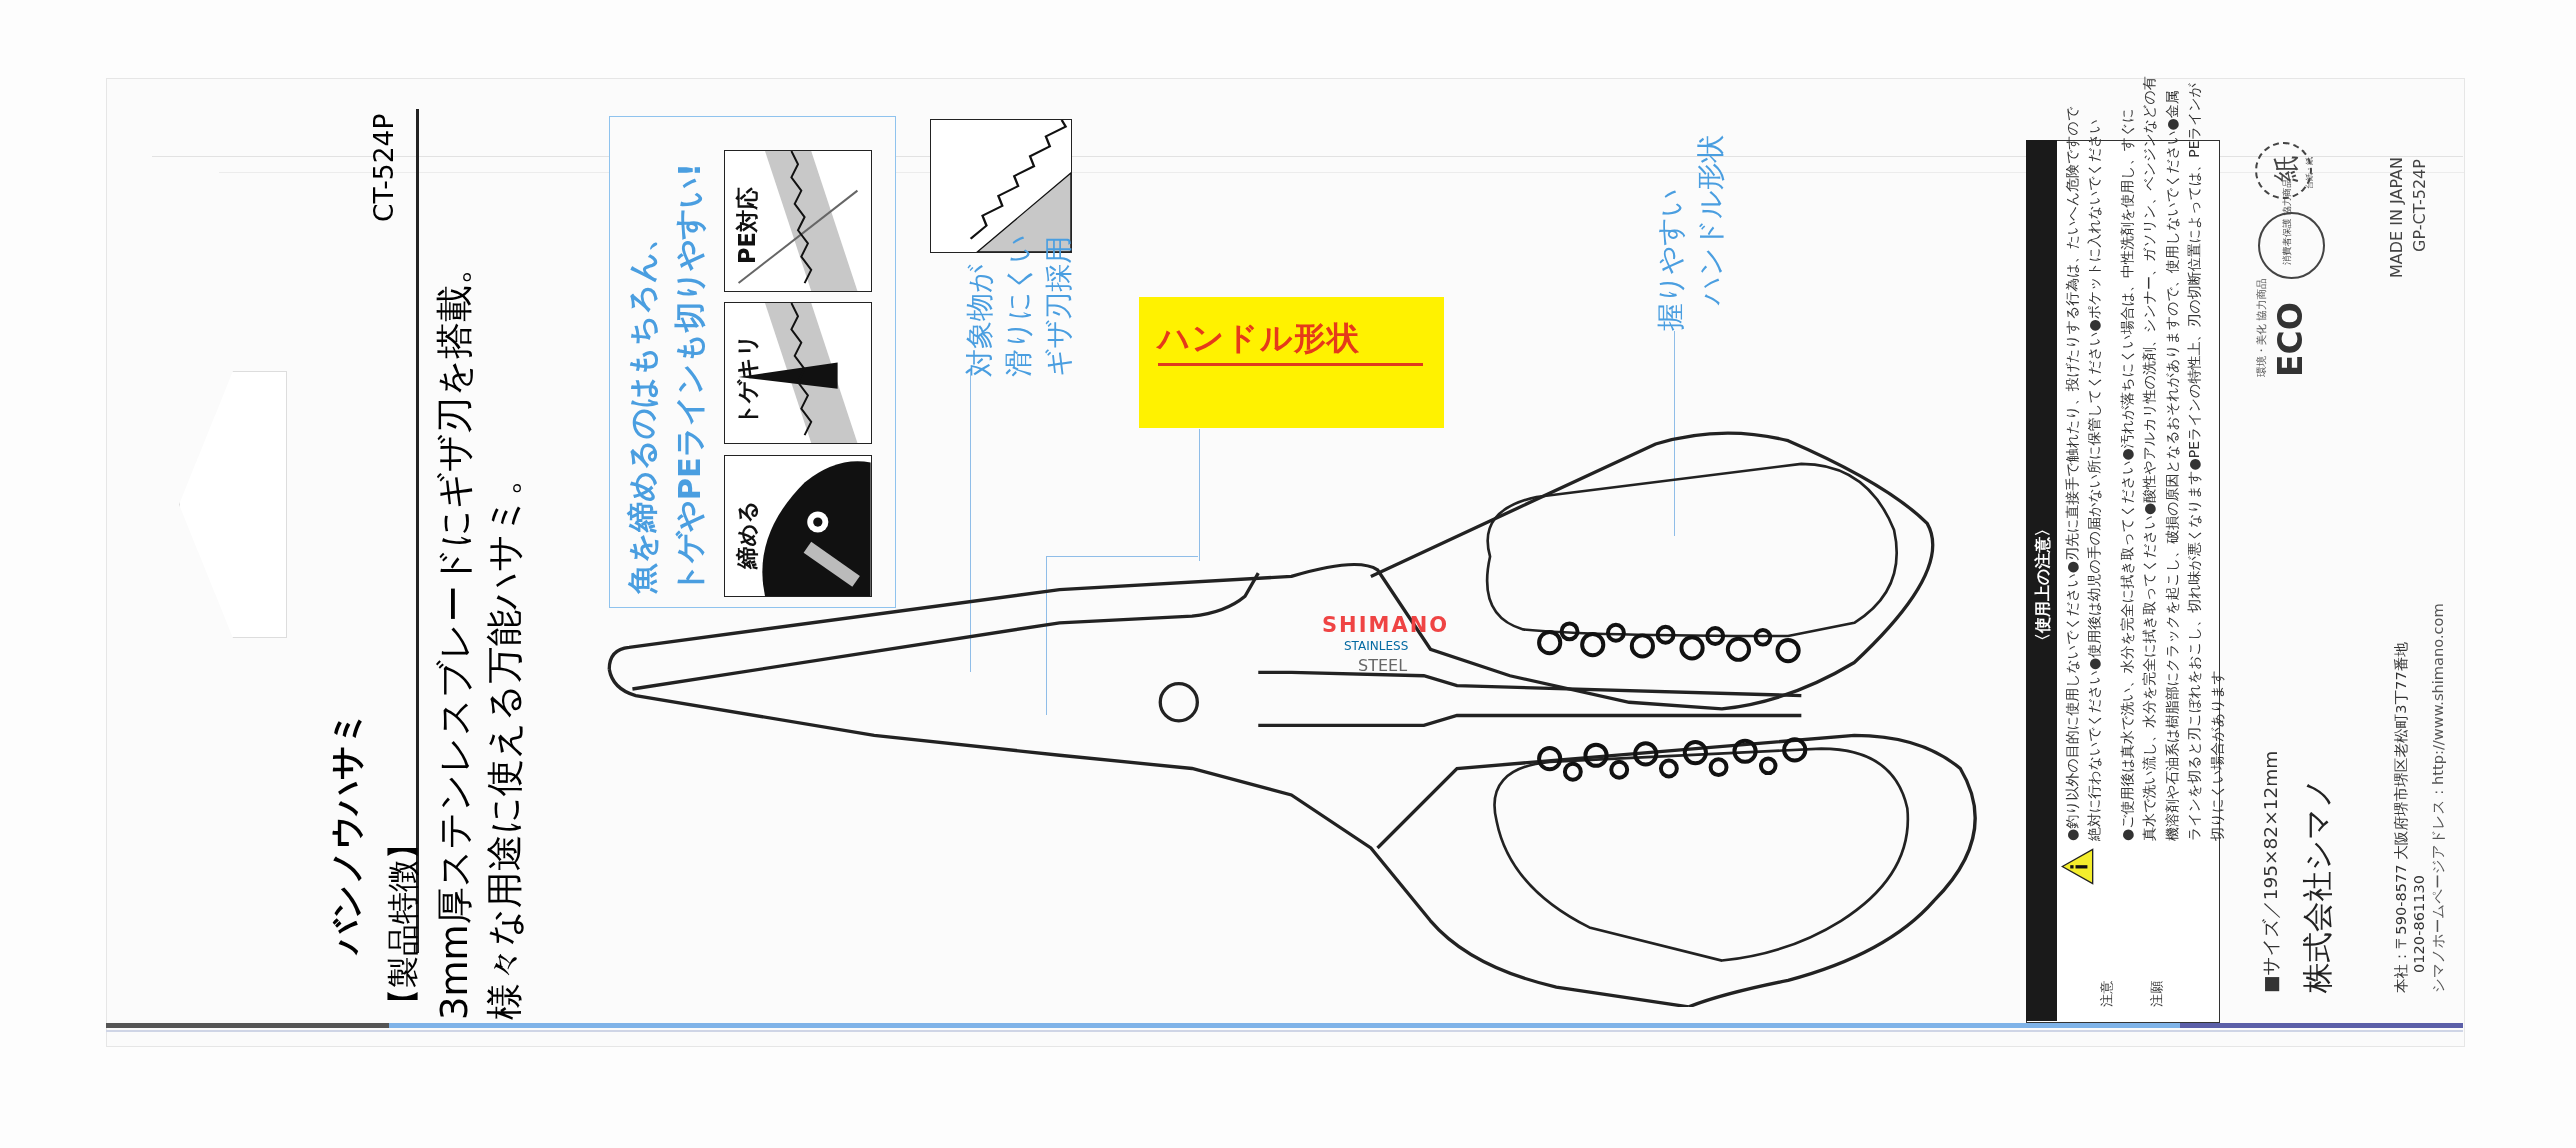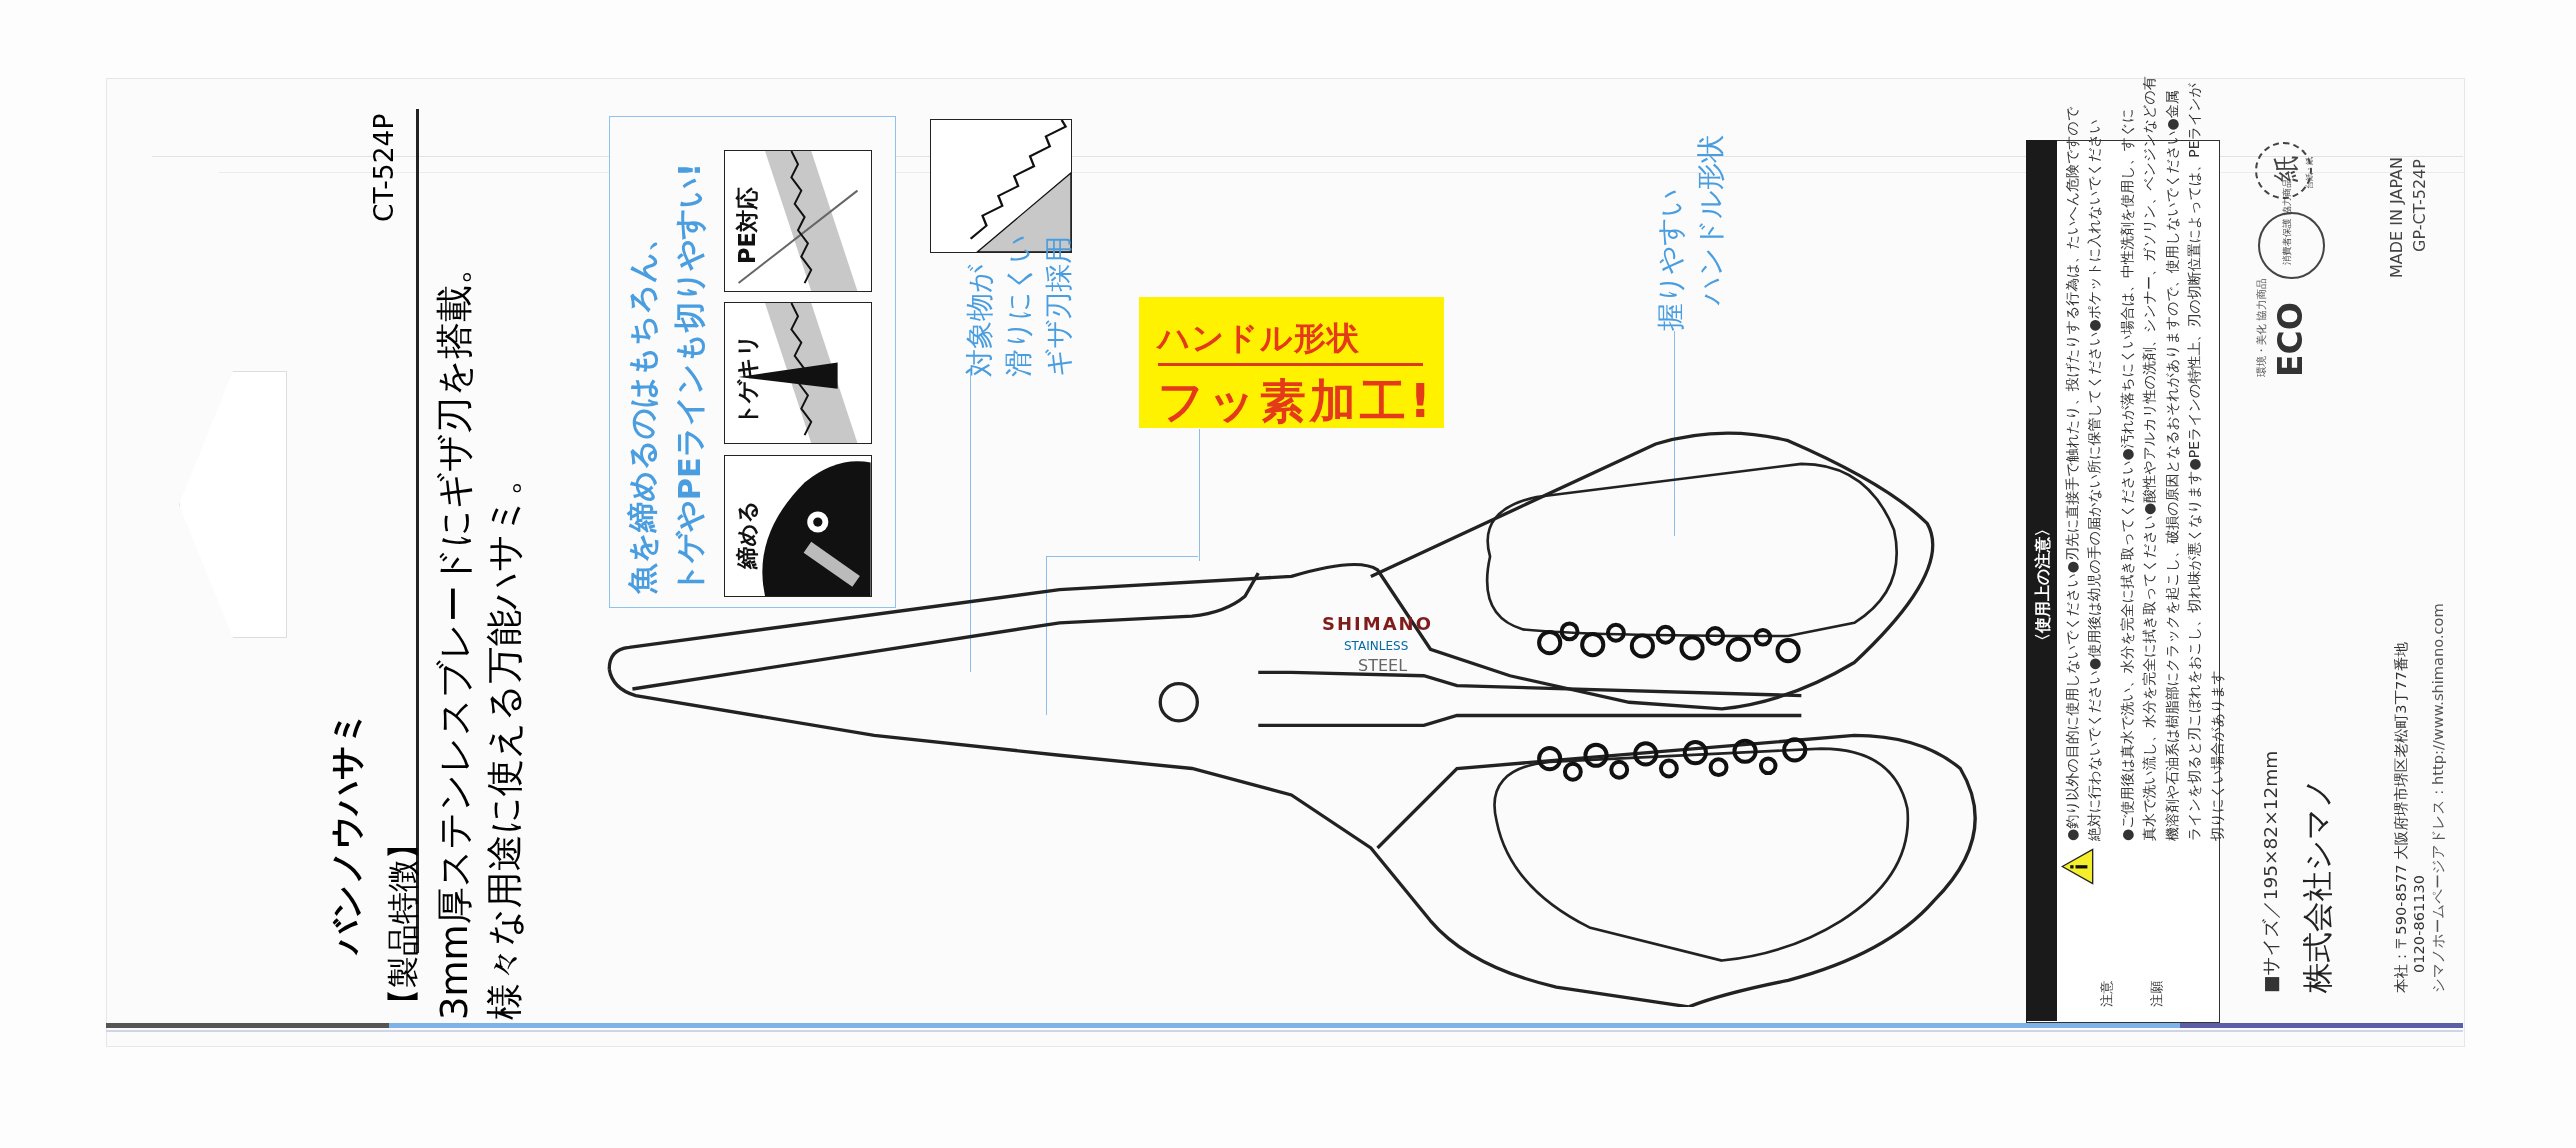--- a/index.html
+++ b/index.html
@@ -113,21 +113,20 @@
 <div class="rot blue" style="left:960px; top:377px; font-size:28px; line-height:40px;">対象物が</div>
 <div class="rot blue" style="left:1000px; top:377px; font-size:28px;">滑りにくい</div>
 <div class="rot blue" style="left:1040px; top:377px; font-size:28px;">ギザ刃採用</div>
 <div class="callout" style="left:970px; top:371px; width:1.3px; height:301px;"></div>
 <div class="callout" style="left:1046px; top:556px; width:1.3px; height:159px;"></div>
 <div class="callout" style="left:1046px; top:556px; width:152px; height:1.3px;"></div>
 
 <div class="yellow-badge">
   <div class="red" style="position:absolute; left:18.5px; top:20px; font-size:32px; letter-spacing:1.3px;">ハンドル形状</div>
   <div class="rule"></div>
-  <div class="red" style="position:absolute; left:18.5px; top:74px; font-size:46px; letter-spacing:4px;">フッ素加工!</div>
 </div>
 <div class="callout" style="left:1199px; top:429px; width:1.3px; height:132px;"></div>
 
 <div class="rot blue" style="left:1652px; top:331px; font-size:28px;">握りやすい</div>
 <div class="rot blue" style="left:1692px; top:305px; font-size:28px;">ハンドル形状</div>
 <div class="callout" style="left:1674px; top:331px; width:1.3px; height:205px;"></div>
 
 <svg style="position:absolute; left:596px; top:424px;" width="1457" height="583" viewBox="0 0 2200 880">
   <g fill="none" stroke="#222" stroke-width="5">
     <path d="M20 370 Q20 340 50 337 L700 250 L1050 230 Q1150 200 1180 220 L1260 340 L1380 380 L1560 420 L1700 430 Q1800 420 1900 360 Q2050 220 2010 150 Q1950 90 1800 25 Q1700 0 1600 30 L1170 230"></path>
@@ -158,21 +157,21 @@
       <circle cx="1545" cy="522" r="12"></circle>
       <circle cx="1585" cy="498" r="16"></circle>
       <circle cx="1620" cy="520" r="12"></circle>
       <circle cx="1660" cy="496" r="16"></circle>
       <circle cx="1695" cy="518" r="12"></circle>
       <circle cx="1735" cy="494" r="16"></circle>
       <circle cx="1770" cy="516" r="11"></circle>
       <circle cx="1810" cy="492" r="16"></circle>
   </g>
 </svg>
-<div style="position:absolute; left:1322px; top:613px; font-size:18px; font-weight:bold; letter-spacing:2px; color:#7f1d1d;">SHIMANO</div>
+<div style="position:absolute; left:1322px; top:613px; font-size:21px; font-weight:bold; letter-spacing:2px; color:#ef4444;">SHIMANO</div>
 <div style="position:absolute; left:1344px; top:639px; font-size:12px; color:#0369a1;">STAINLESS</div>
 <div style="position:absolute; left:1358px; top:656px; font-size:16px; color:#666;">STEEL</div>
 
 <div class="caution-box"></div>
 <div class="caution-header"></div>
 <div class="rot" style="left:2033px; top:649px; font-size:16px; font-weight:bold; color:#fff;">〈使用上の注意〉</div>
 <svg style="position:absolute; left:2061px; top:848px;" width="33" height="37" viewBox="0 0 50 56">
   <polygon points="2,28 48,2 48,54" fill="#f4ee2c" stroke="#222" stroke-width="2"></polygon>
   <rect x="22" y="26" width="18" height="5" fill="#111"></rect>
     <rect x="14" y="26" width="5" height="5" fill="#111"></rect>

